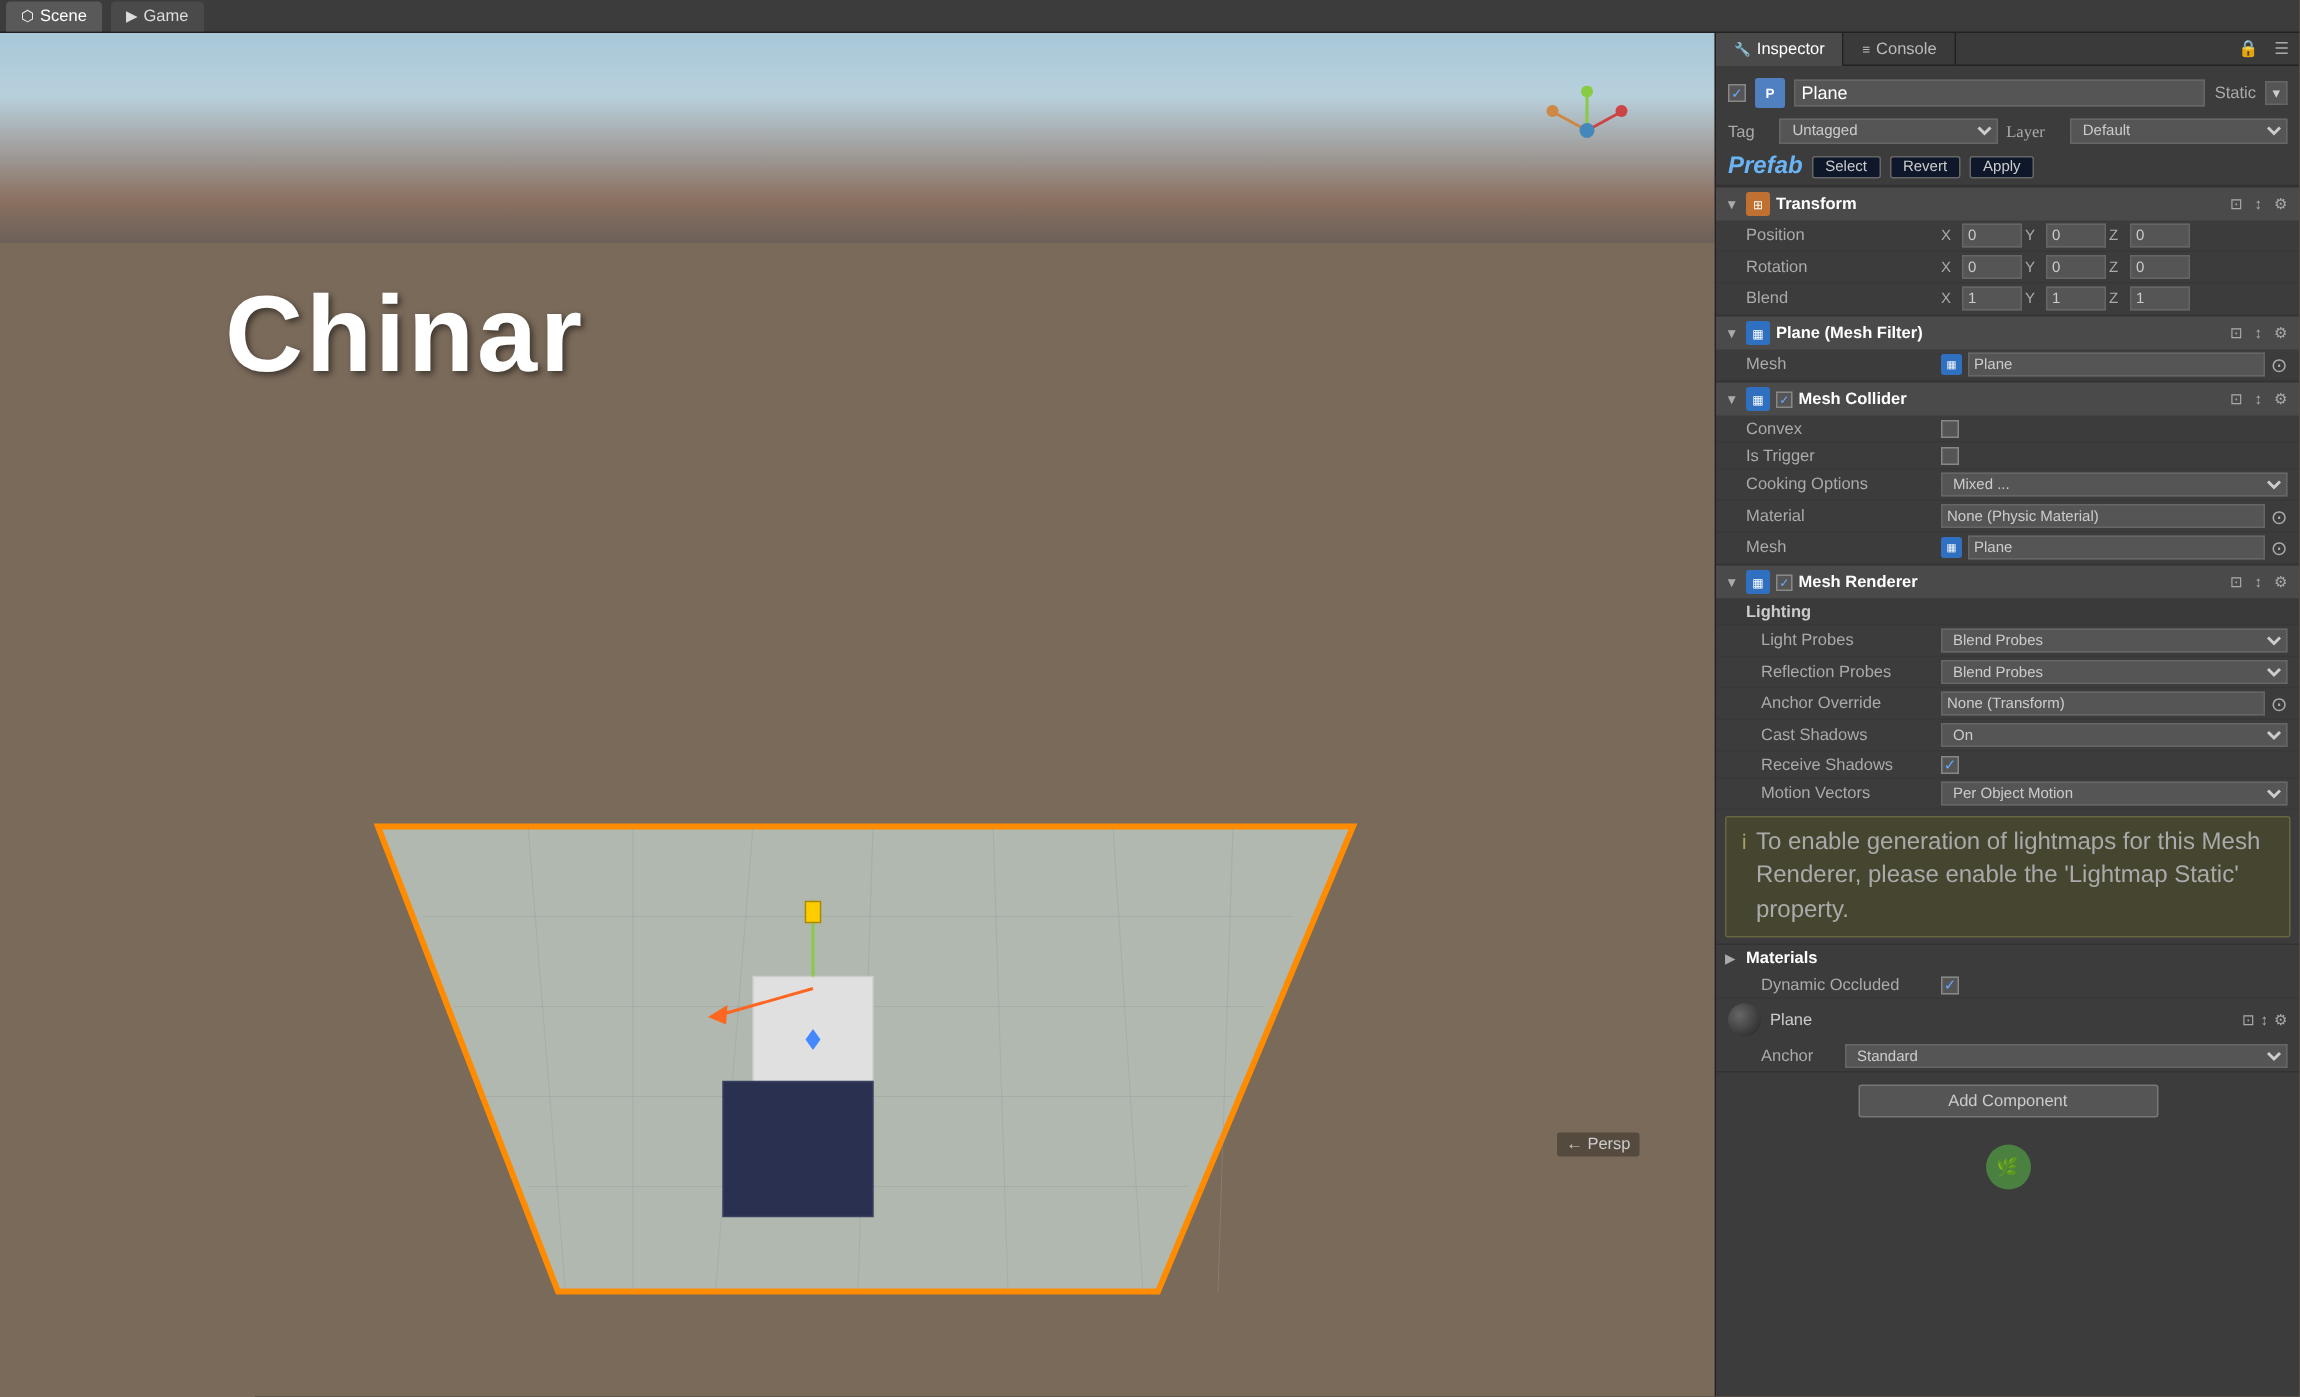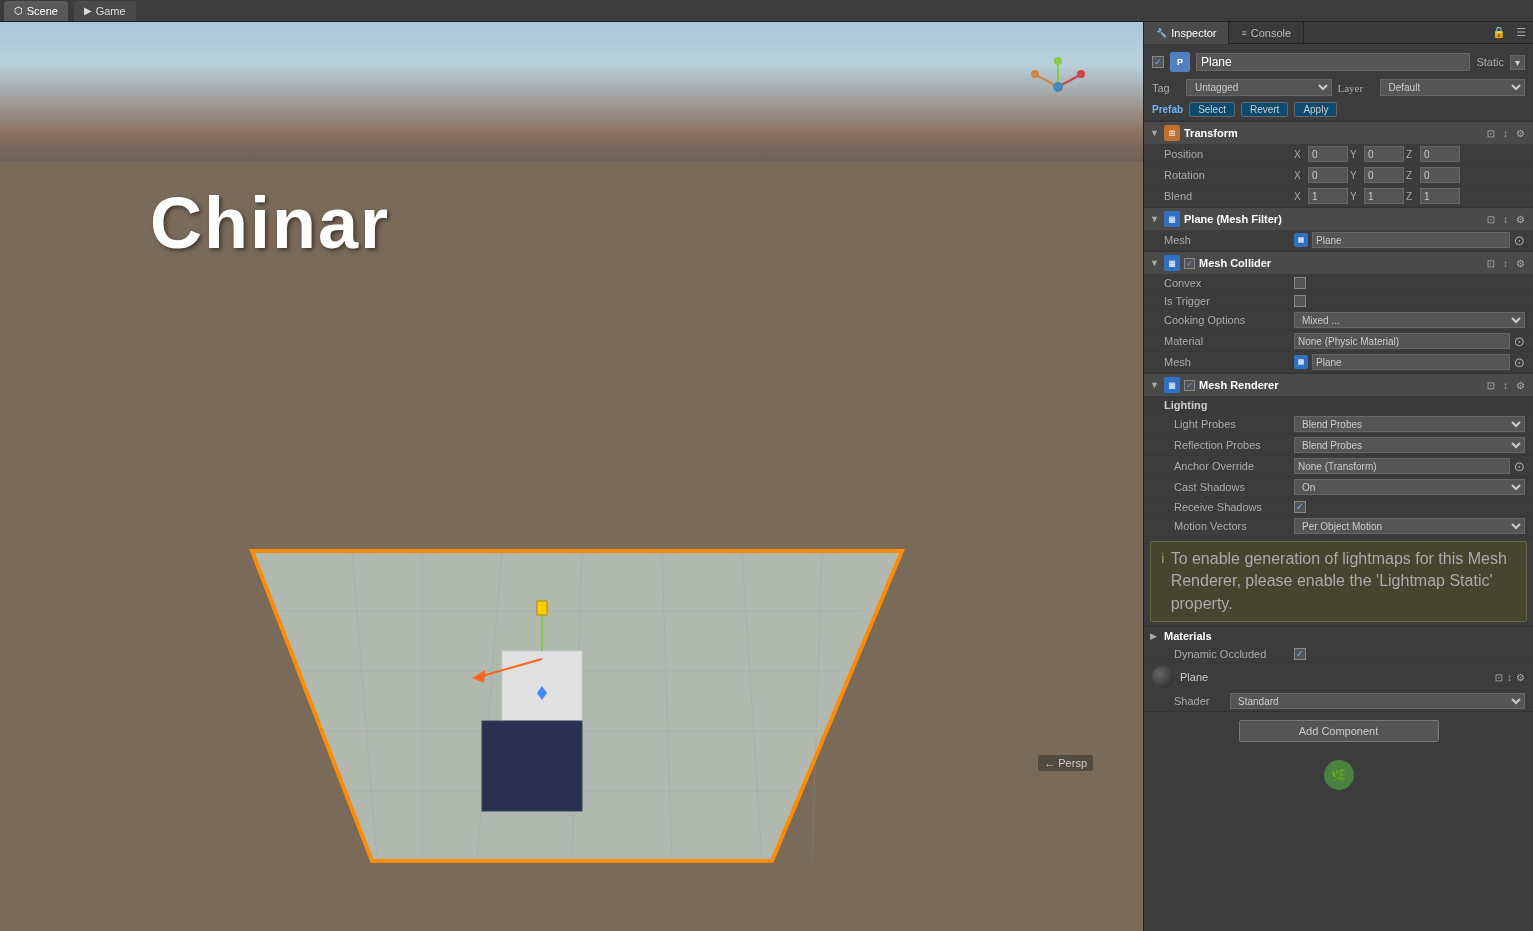--- a/index.html
+++ b/index.html
@@ -258,25 +258,26 @@
     
     .prefab-bar {
       display: flex;
       align-items: center;
       padding: 3px 8px;
       gap: 6px;
       background: #3c3c3c;
     }
     .prefab-label {
       color: #6ab4f5;
-      font-size: 10px;
+      font-size: 16px;
       font-weight: bold;
+      font-style: italic;
     }
     .prefab-btn {
-      background: #0c4a6e;
+      background: #0f172a;
       border: 1px solid #666;
       color: #ccc;
       font-size: 10px;
       padding: 1px 8px;
       cursor: pointer;
       border-radius: 2px;
       text-align: right;
     }
 
     
@@ -861,21 +862,21 @@
       <div class="material-row">
         <div class="mat-sphere"></div>
         <span class="mat-name">Plane</span>
         <div class="mat-controls">
           <button class="mat-ctrl">⊡</button>
           <button class="mat-ctrl">↕</button>
           <button class="mat-ctrl">⚙</button>
         </div>
       </div>
       <div class="shader-row">
-        <span class="shader-label">Shader</span>
+        <span class="shader-label">Anchor</span>
         <select class="shader-dropdown">
           <option>Standard</option>
         </select>
       </div>
 
       <div class="divider"></div>
 
       <button class="add-component-btn">Add Component</button>
 
       <div class="unity-logo-area">

